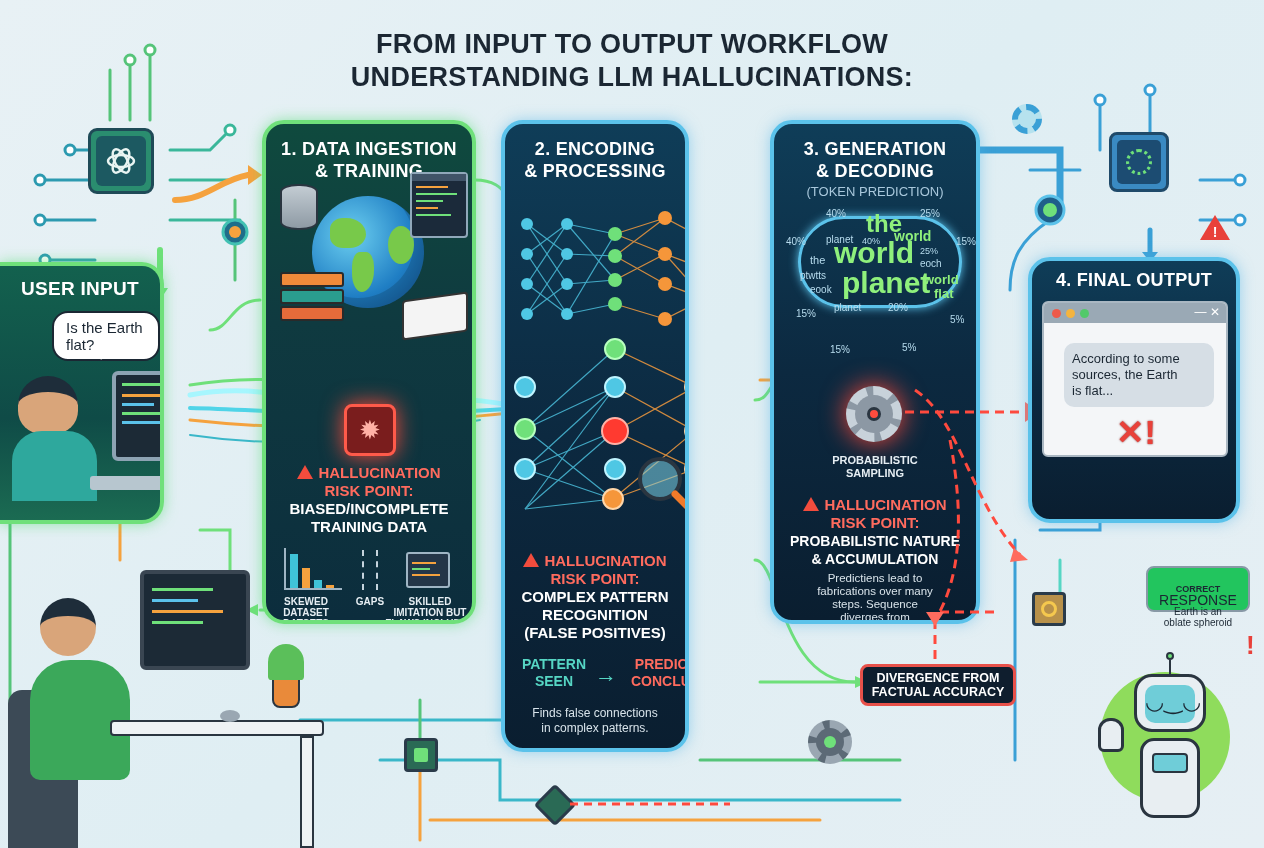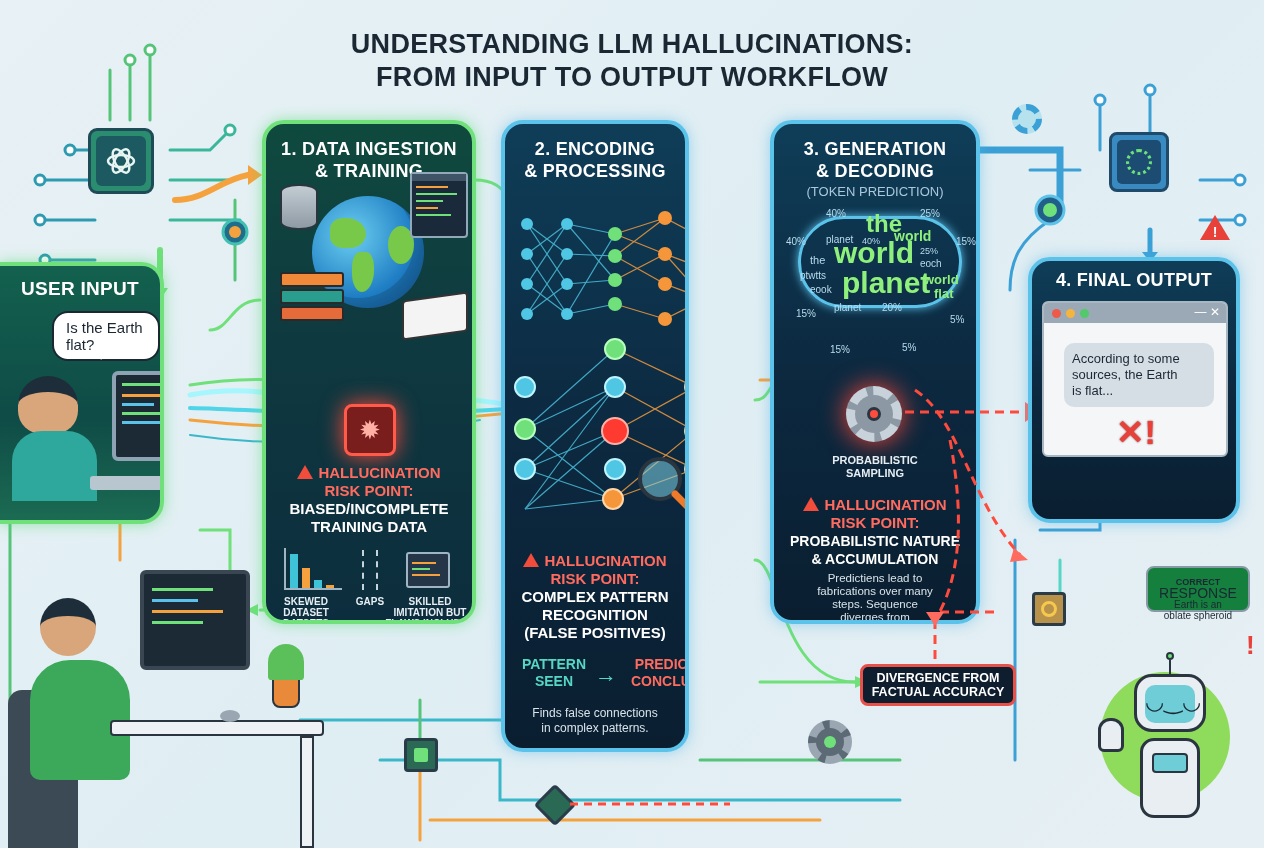--- a/index.html
+++ b/index.html
@@ -15,22 +15,22 @@
 .riskw{text-align:center;color:#fff;font-weight:700;font-size:15px;line-height:18px}
 .body-txt{text-align:center;color:#d8e3ea;font-size:12px;line-height:15px}
 .warn{display:inline-block;width:0;height:0;border-left:8px solid transparent;border-right:8px solid transparent;border-bottom:14px solid #f24c3d;vertical-align:-1px;margin-right:5px;position:relative}
 .small-lbl{font-size:10px;font-weight:700;color:#e6eef3;text-align:center;line-height:11px}
 svg{position:absolute;overflow:visible}
 </style>
 </head>
 <body>
 
 <div id="title" class="abs">
+  <div>FROM INPUT TO OUTPUT WORKFLOW</div>
   <div>UNDERSTANDING LLM HALLUCINATIONS:</div>
-  <div>FROM INPUT TO OUTPUT WORKFLOW</div>
 </div>
 
 <svg width="1264" height="848" style="left:0;top:0">
   <g fill="none" stroke-width="3" stroke-linecap="round">
     <path d="M40 180 H95 M40 220 H95 M45 260 H95 M70 150 H95" stroke="#2c9ab0"></path>
     <path d="M170 180 H230 M170 220 H240 M170 150 H210 L230 130" stroke="#3ab79a"></path>
     <path d="M130 120 V60 M150 120 V50 M110 120 V70" stroke="#55c479"></path>
     <path d="M175 200 C205 200 220 180 248 175" stroke="#f5a23e" stroke-width="6"></path>
     <path d="M160 250 V290" stroke="#6fe07a" stroke-width="6"></path>
     <path d="M235 200 V280" stroke="#55c479"></path>
@@ -324,21 +324,21 @@
   <div class="abs" style="left:36px;top:160px;font-size:10px;color:#b7dcee">eook</div>
   <div class="abs" style="left:146px;top:134px;font-size:10px;color:#b7dcee">eoch</div>
   <div class="abs" style="left:60px;top:178px;font-size:10px;color:#b7dcee">planet</div>
   <div class="abs" style="left:52px;top:84px;font-size:10px;color:#b7dcee">40%</div>
   <div class="abs" style="left:146px;top:84px;font-size:10px;color:#b7dcee">25%</div>
   <div class="abs" style="left:12px;top:112px;font-size:10px;color:#b7dcee">40%</div>
   <div class="abs" style="left:88px;top:112px;font-size:9px;color:#b7dcee">40%</div>
   <div class="abs" style="left:182px;top:112px;font-size:10px;color:#b7dcee">15%</div>
   <div class="abs" style="left:146px;top:122px;font-size:9px;color:#b7dcee">25%</div>
   <div class="abs" style="left:22px;top:184px;font-size:10px;color:#b7dcee">15%</div>
-  <div class="abs" style="left:108px;top:178px;font-size:10px;color:#b7dcee">20%</div>
+  <div class="abs" style="left:114px;top:178px;font-size:10px;color:#b7dcee">20%</div>
   <div class="abs" style="left:176px;top:190px;font-size:10px;color:#b7dcee">5%</div>
   <div class="abs" style="left:56px;top:220px;font-size:10px;color:#b7dcee">15%</div>
   <div class="abs" style="left:128px;top:218px;font-size:10px;color:#b7dcee">5%</div>
 
   <div class="abs" style="left:72px;top:262px;width:56px;height:56px;border-radius:50%;border:9px dashed #c8d2da;background:#8c98a4;box-shadow:0 0 26px #ff4838;display:flex;align-items:center;justify-content:center">
     <div style="width:14px;height:14px;border-radius:50%;background:#ff4c3e;border:3px solid #2a3540"></div>
   </div>
   <div class="abs" style="left:0;top:330px;width:100%">
     <div class="small-lbl" style="font-size:11px;line-height:13px">PROBABILISTIC</div>
     <div class="small-lbl" style="font-size:11px;line-height:13px">SAMPLING</div>
@@ -391,21 +391,21 @@
 
 <div class="abs" style="left:860px;top:664px;width:156px;height:42px;background:#0f1e2e;border:3px solid #e8514a;border-radius:8px;display:flex;flex-direction:column;justify-content:center;color:#fff;font-weight:700;font-size:12.5px;line-height:14px;text-align:center">
   <div>DIVERGENCE FROM</div>
   <div>FACTUAL ACCURACY</div>
 </div>
 
 <div class="abs" style="left:1032px;top:592px;width:34px;height:34px;background:#b8914a;border:3px solid #2a3b4a;border-radius:4px;display:flex;align-items:center;justify-content:center">
   <div style="width:16px;height:16px;border-radius:50%;border:3px solid #f5c84e"></div>
 </div>
 
-<div class="abs" style="left:1146px;top:566px;width:104px;height:46px;background:#15803d;border:2px solid #8899a6;border-radius:8px;text-align:center;color:#1b2733;line-height:11px;padding-top:9px">
+<div class="abs" style="left:1146px;top:566px;width:104px;height:46px;background:#22c55e;border:2px solid #8899a6;border-radius:8px;text-align:center;color:#1b2733;line-height:11px;padding-top:16px">
   <div style="font-size:9px;font-weight:700">CORRECT</div>
   <div style="font-size:14px;font-weight:400">RESPONSE</div>
   <div style="font-size:10px">Earth is an</div>
   <div style="font-size:10px">oblate spheroid</div>
 </div>
 
 <div class="abs" style="left:1100px;top:672px;width:130px;height:130px;border-radius:50%;background:#8fdc5c"></div>
 <div class="abs" style="left:1130px;top:652px;width:80px;height:180px">
   <div style="position:absolute;left:36px;top:0;width:8px;height:8px;border-radius:50%;background:#6fe07a;border:2px solid #2a3540"></div>
   <div style="position:absolute;left:39px;top:8px;width:2px;height:14px;background:#2a3540"></div>

